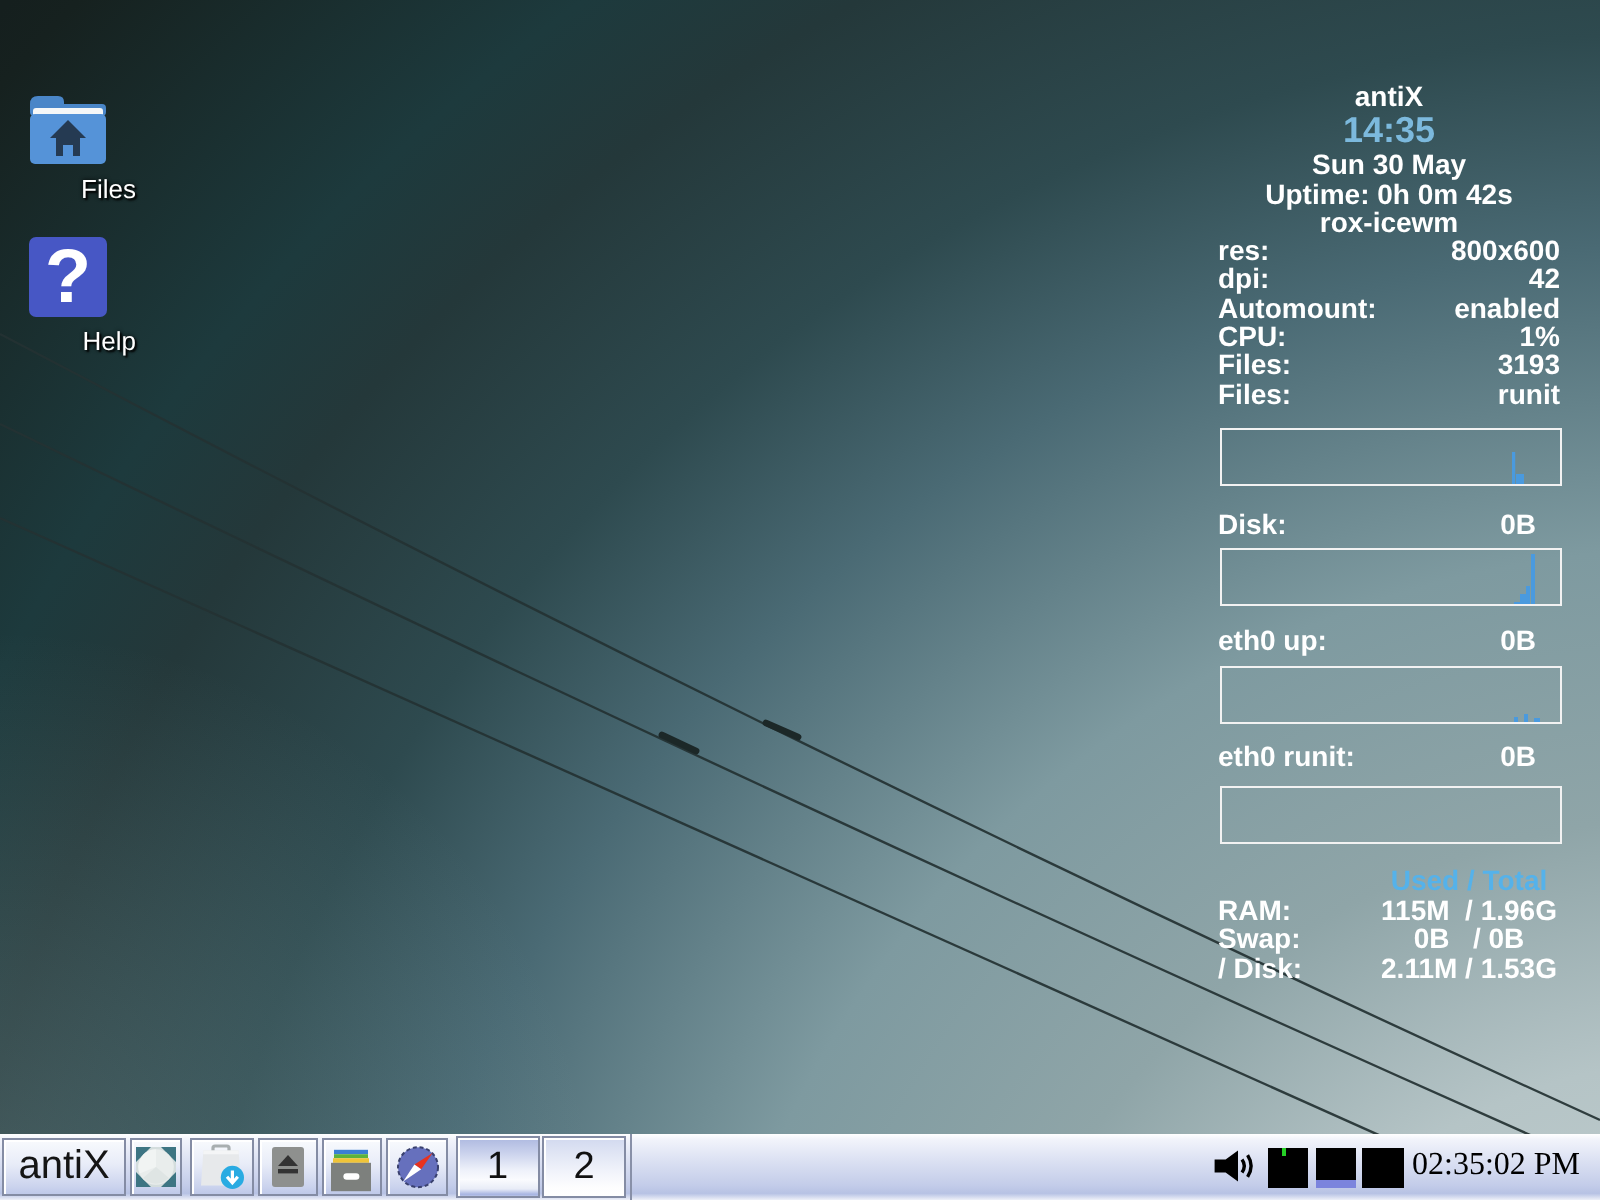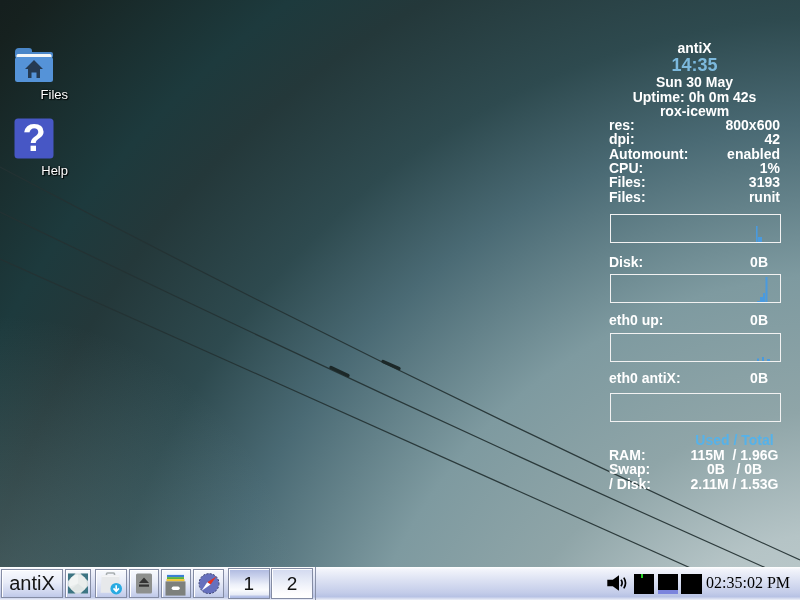--- a/index.html
+++ b/index.html
@@ -121,21 +121,21 @@
    </svg>
  </div>
  <div class="row2" style="top:311.5px;"><span>eth0 up:</span><span class="rv">0B</span></div>
  <div class="gbox" style="top:332.5px;">
    <svg width="169" height="27" viewBox="0 0 169 27" style="display:block">
      <rect x="146" y="24.5" width="2" height="2.5" fill="#4a9ade"></rect>
      <rect x="151" y="23" width="2" height="4" fill="#4a9ade"></rect>
      <rect x="156" y="25" width="3" height="2" fill="#4a9ade"></rect>
    </svg>
  </div>
- <div class="row2" style="top:369.5px;"><span>eth0 antiX:</span><span class="rv">0B</span></div>
+ <div class="row2" style="top:369.5px;"><span>eth0 runit:</span><span class="rv">0B</span></div>
  <div class="gbox" style="top:392.5px;"></div>
  <div class="blue2" style="position:absolute;top:432px;left:40px;width:171px;text-align:center;">Used / Total</div>
  <div class="row2" style="top:446.8px;"><span>RAM:</span><span class="ctr" style="left:40px;">115M&nbsp; / 1.96G</span></div>
  <div class="row2" style="top:461px;"><span>Swap:</span><span class="ctr" style="left:40px;">0B&nbsp;&nbsp; / 0B</span></div>
  <div class="row2" style="top:476px;"><span>/ Disk:</span><span class="ctr" style="left:40px;">2.11M / 1.53G</span></div>
 </div>
 
 <div id="bar">
  <div class="tbtn" style="left:1px;width:62px;">
    <div style="font-size:20px;color:#151515;text-align:center;line-height:27px;letter-spacing:0px;">antiX</div>

